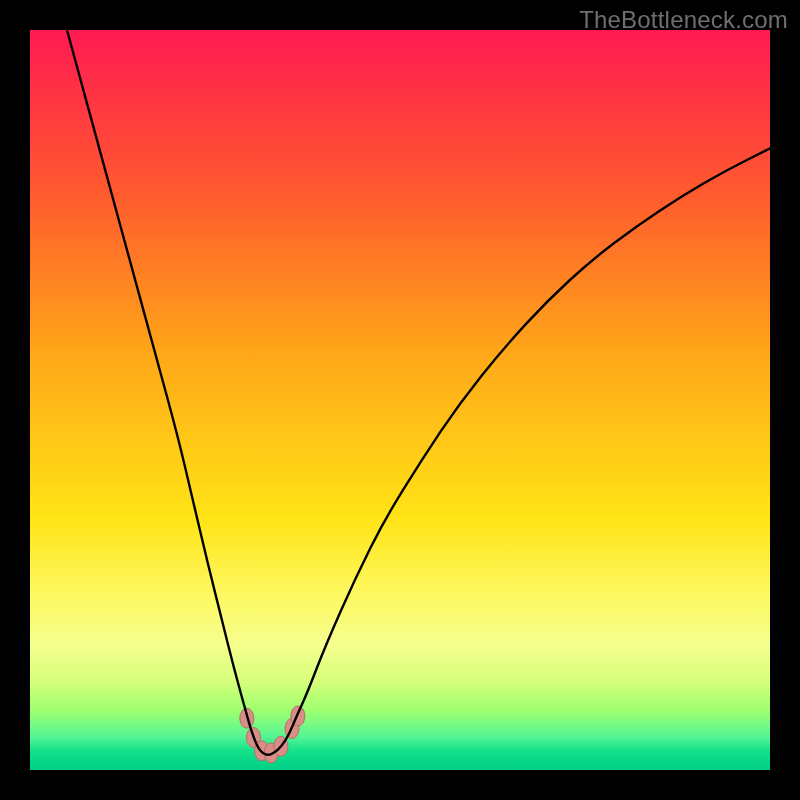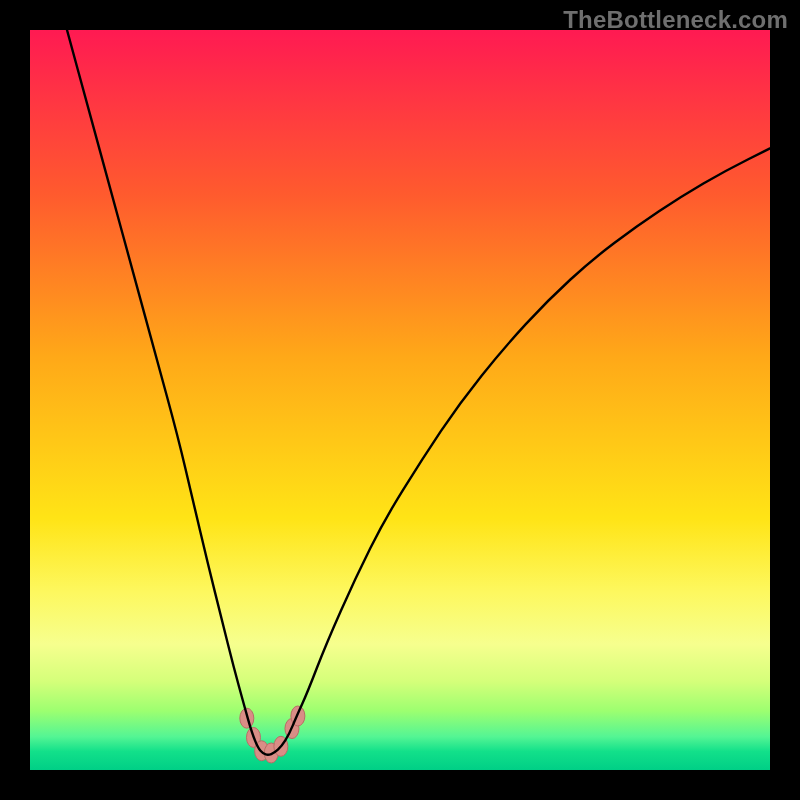--- a/index.html
+++ b/index.html
@@ -25,21 +25,21 @@
     top: 30px;
     width: 740px;
     height: 740px;
   }
   .watermark {
     position: absolute;
     top: 6px;
     right: 12px;
     color: #6f6f6f;
     font-size: 24px;
-    font-weight: 700;
+    font-weight: 400;
     letter-spacing: 0.2px;
   }
 </style>
 </head>
 <body>
 
 <div class="frame">
 
   <div class="watermark">TheBottleneck.com</div>
 

